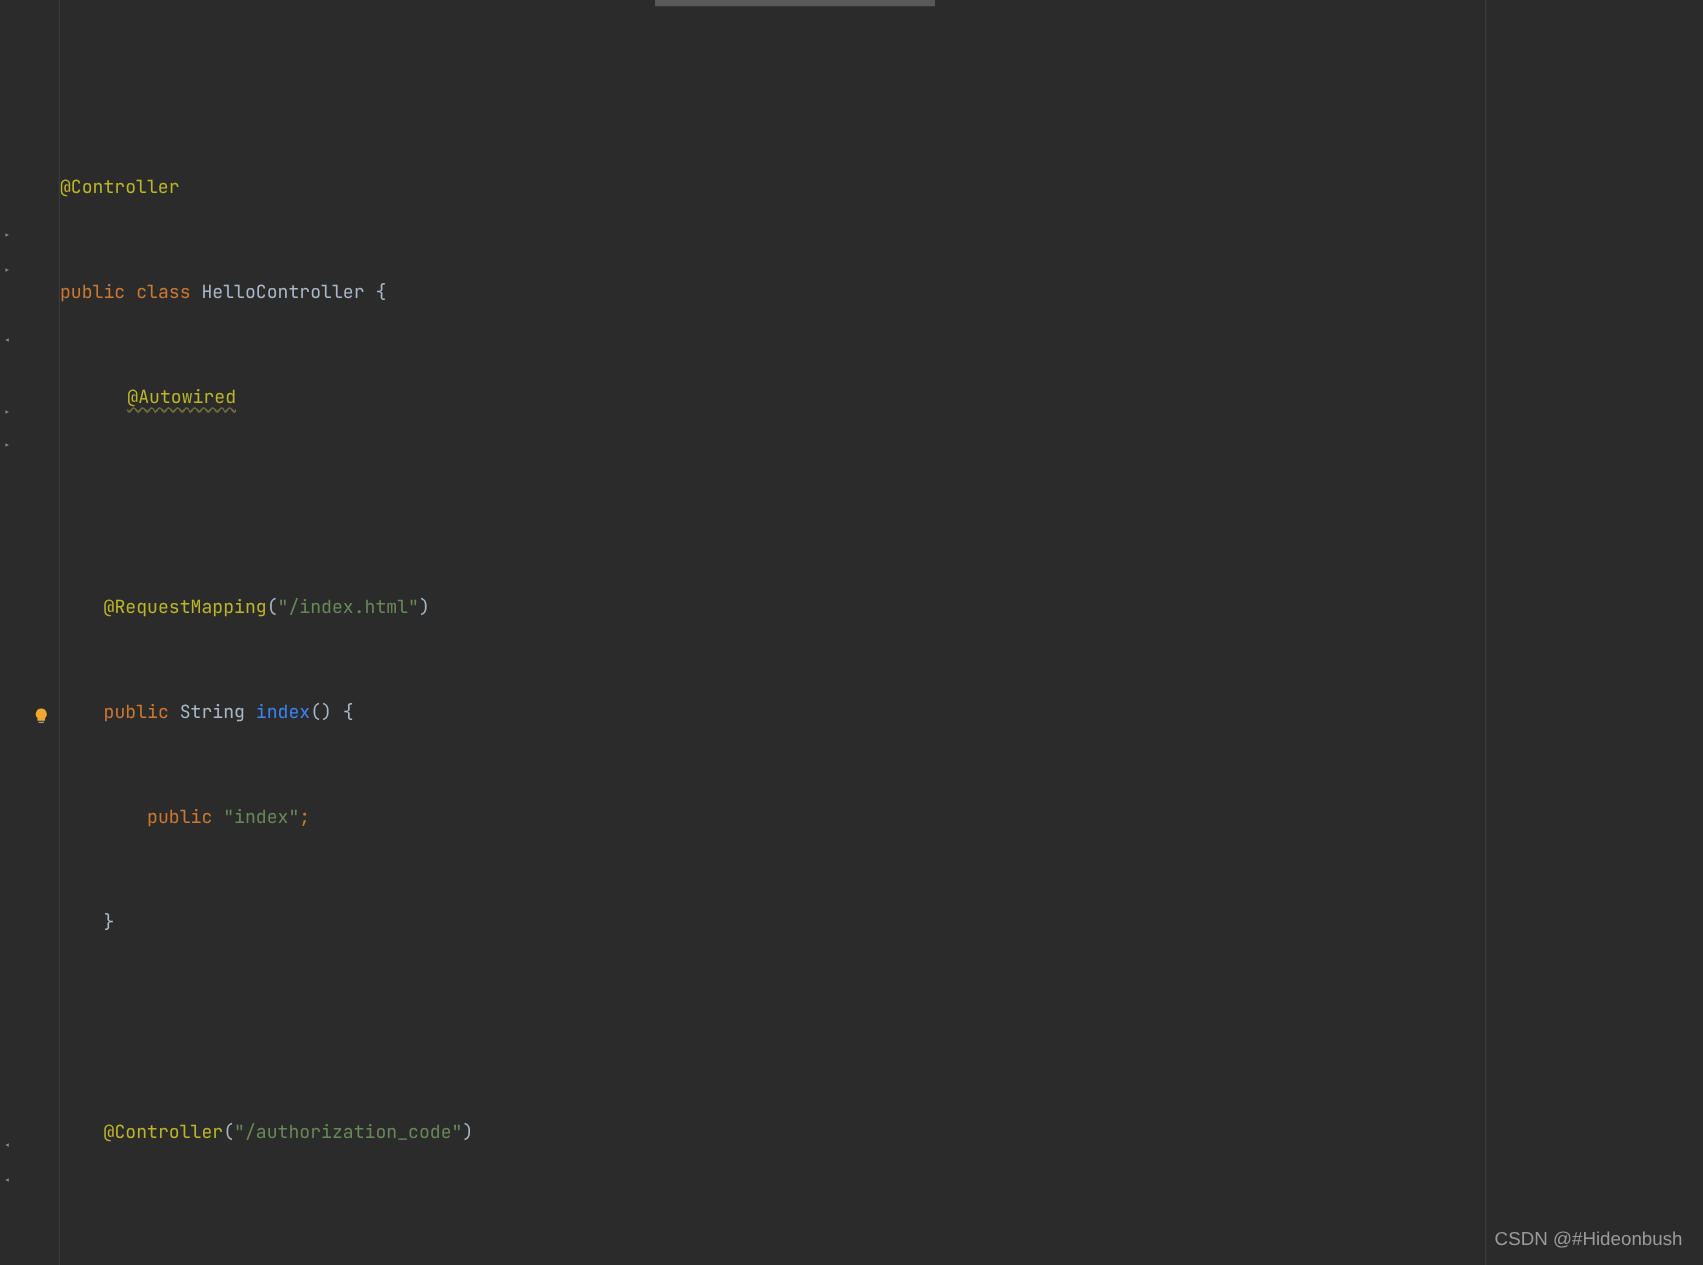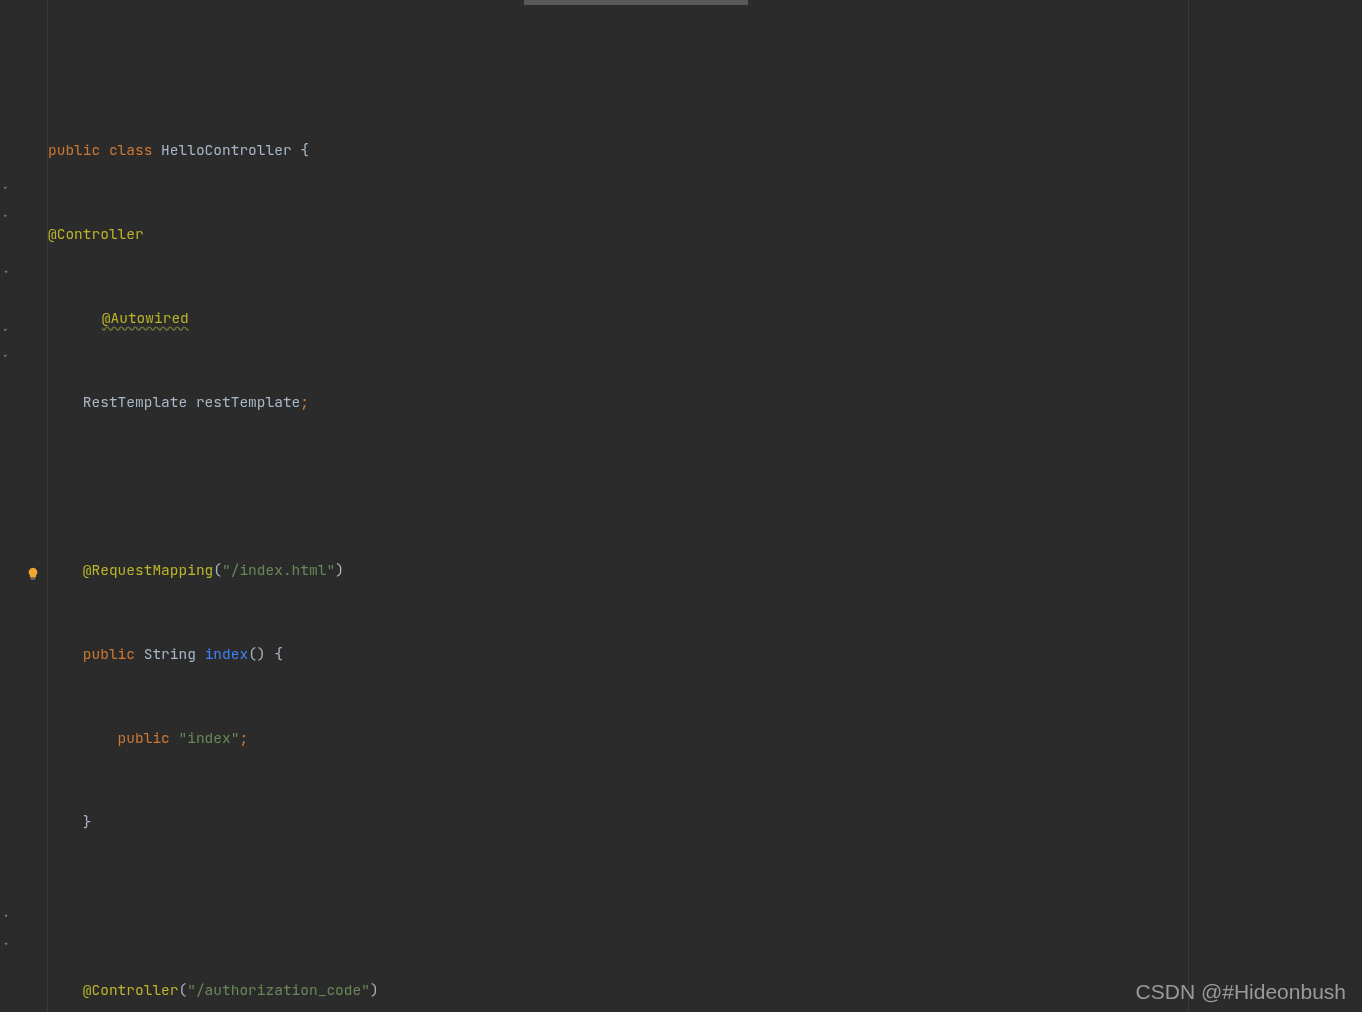--- a/index.html
+++ b/index.html
@@ -66,21 +66,21 @@
       top: 0;
       bottom: 0;
       width: 1px;
       background: #3a3a3a;
     }
     .watermark {
       position: absolute;
       bottom: 6px;
       right: 16px;
       color: #9a9a9a;
-      font-size: 21px;
+      font-size: 15px;
       font-family: Arial, sans-serif;
     }
     
     .anno { color: #bbb529; }
     .anno-u { color: #bbb529; text-decoration: underline wavy #6e6e3a; text-underline-offset: 3px; margin-left: 19px;}
     .kw { color: #cc7832; }
     .type { color: #a9b7c6; }
     .name { color: #a9b7c6; }
     .method { color: #3b82f6; }
     .str { color: #6a8759; }
@@ -105,24 +105,23 @@
       <svg viewBox="0 0 16 16">
           <path d="M8 1a5 5 0 0 0-3.5 8.6V12h7v-2.4A5 5 0 0 0 8 1z" fill="#f0a732"></path>
           <rect x="5.5" y="13" width="5" height="1.2" fill="#999"></rect>
         </svg>
     </div>
   </div>
 
   <div class="code">
     <div class="right-margin"></div>
 
+    <div class="line"><span class="anno">@Controller</span></div>
     <div class="line"><span class="kw">public</span> <span class="kw">class</span> <span class="type">HelloController</span> <span class="paren">{</span></div>
-    <div class="line"><span class="anno">@Controller</span></div>
     <div class="line">    <span class="anno-u">@Autowired</span></div>
-    <div class="line">    <span class="type">RestTemplate</span> <span class="name">restTemplate</span><span class="semi">;</span></div>
     <div class="line"> </div>
     <div class="line">    <span class="anno">@RequestMapping</span><span class="paren">(</span><span class="str">"/index.html"</span><span class="paren">)</span></div>
     <div class="line">    <span class="kw">public</span> <span class="type">String</span> <span class="method">index</span><span class="paren">() {</span></div>
     <div class="line">        <span class="kw">public</span> <span class="str">"index"</span><span class="semi">;</span></div>
     <div class="line">    <span class="paren">}</span></div>
     <div class="line"> </div>
     <div class="line">    <span class="anno">@Controller</span><span class="paren">(</span><span class="str">"/authorization_code"</span><span class="paren">)</span></div>
     
     
     

